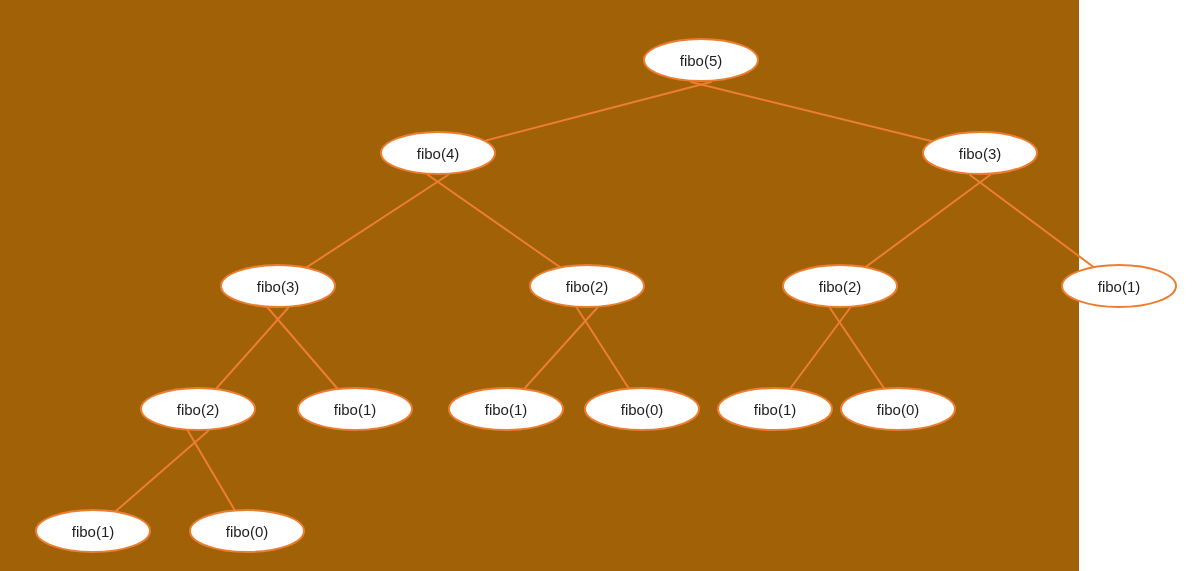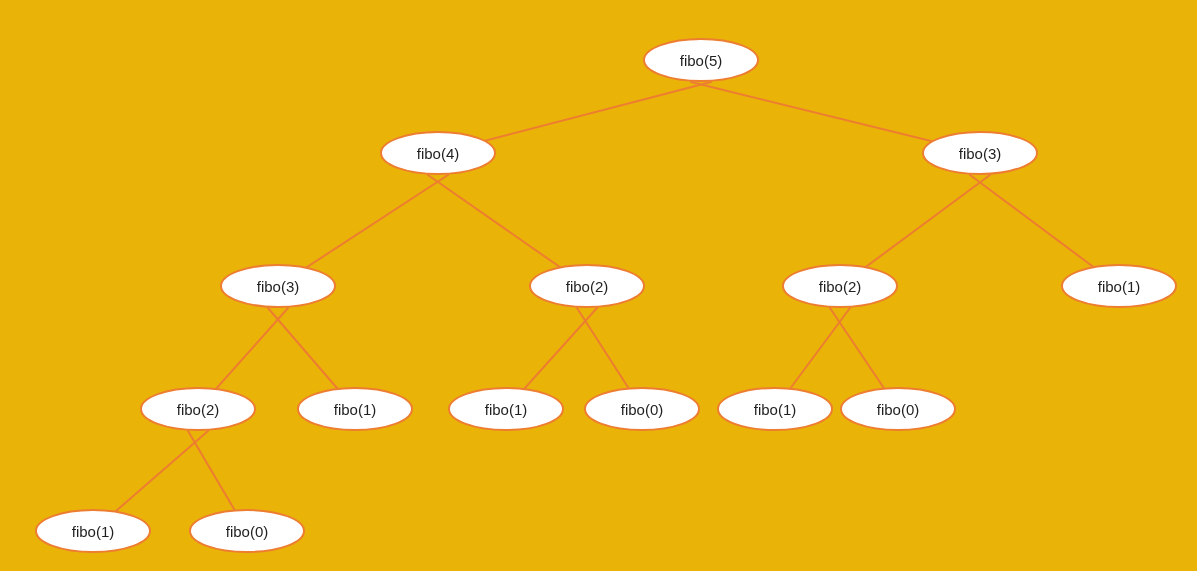--- a/index.html
+++ b/index.html
@@ -5,23 +5,23 @@
   html, body {
     margin: 0;
     padding: 0;
     background: #ffffff;
     width: 1197px;
     height: 571px;
     overflow: hidden;
   }
   #diagram-wrap {
     position: relative;
-    width: 1197px;
+    width: 1079px;
     height: 571px;
-    background: #eab308;
+    background: #a16207;
     text-align: center;
   }
   svg text {
     font-family: "Liberation Sans", sans-serif;
     font-size: 15px;
     fill: #1f1f1f;
   }
 </style>
 </head>
 <body>

